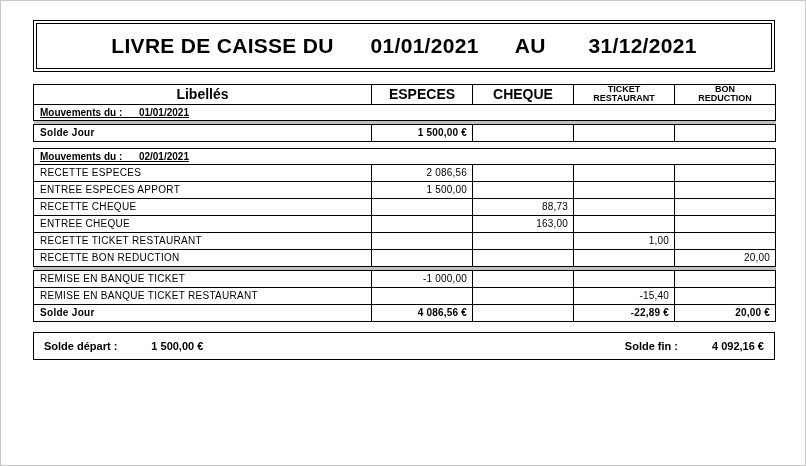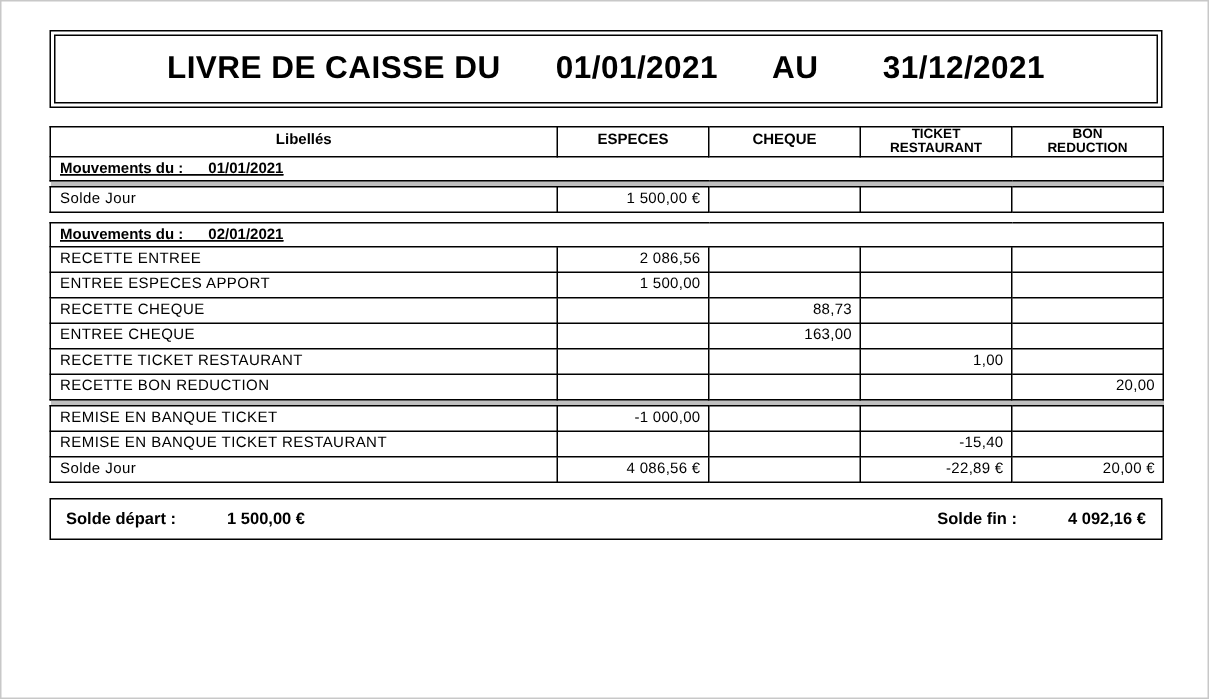--- a/index.html
+++ b/index.html
@@ -72,44 +72,43 @@
     height: 17px;
     vertical-align: middle;
     box-sizing: border-box;
   }
   .col-lib { width: 338px; }
   .col-amt { width: 101px; }
 
   thead th {
     font-weight: bold;
     text-align: center;
-    font-size: 10px;
+    font-size: 14px;
     height: 32px;
     line-height: 1.05;
   }
   thead th.small {
     font-size: 9px;
   }
   .lib {
     text-align: left;
     padding-left: 6px !important;
     font-size: 10px;
     letter-spacing: 0.3px;
   }
   .amt {
     text-align: right;
     padding-right: 5px !important;
     font-size: 10px;
     letter-spacing: 0.2px;
   }
-  .bold { font-weight: normal; }
+  .bold { font-weight: bold; }
   
   tr.day-row td {
     height: 16px;
-    text-decoration: underline;
   }
   .day-label {
     font-weight: bold;
     font-size: 10px;
     text-decoration: underline;
     padding-left: 6px;
     white-space: pre;
   }
   
   tr.gap td {
@@ -203,21 +202,21 @@
           <td colspan="5"></td>
         </tr>
 
         <tr class="day-row">
           <td colspan="5">
             <span class="day-label">Mouvements du :      02/01/2021</span>
           </td>
         </tr>
 
         <tr>
-          <td class="lib">RECETTE ENTREE</td>
+          <td class="lib">RECETTE ESPECES</td>
           <td class="amt">2 086,56</td>
           <td class="amt"></td>
           <td class="amt"></td>
           <td class="amt"></td>
         </tr>
         <tr>
           <td class="lib">ENTREE  ESPECES APPORT</td>
           <td class="amt">1 500,00</td>
           <td class="amt"></td>
           <td class="amt"></td>

